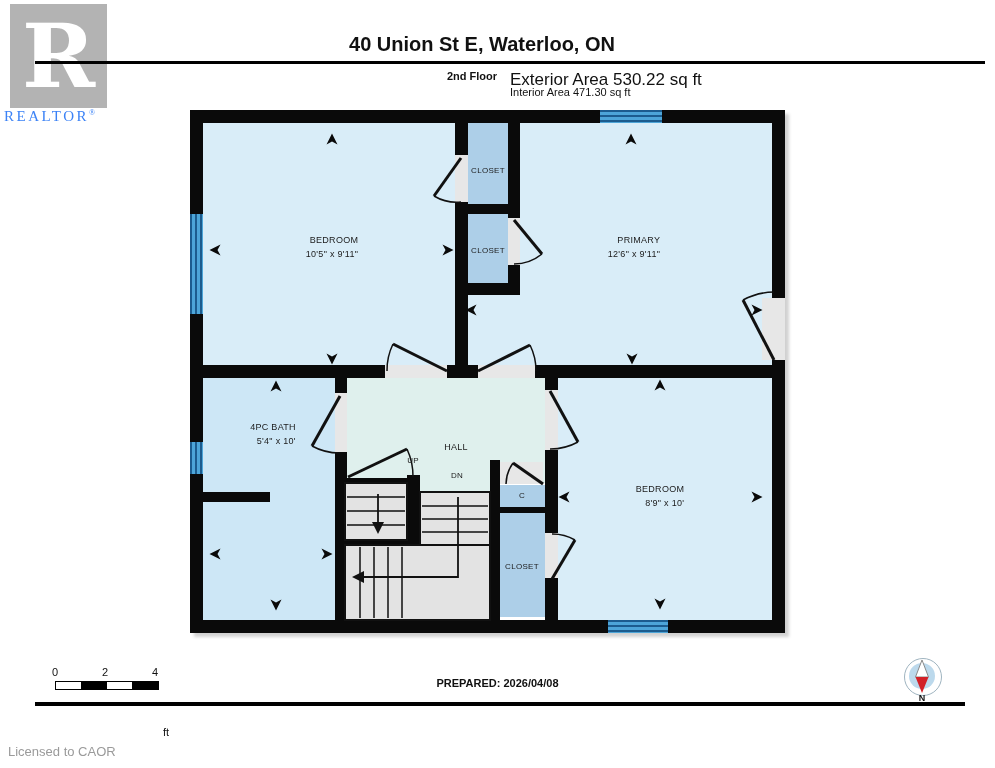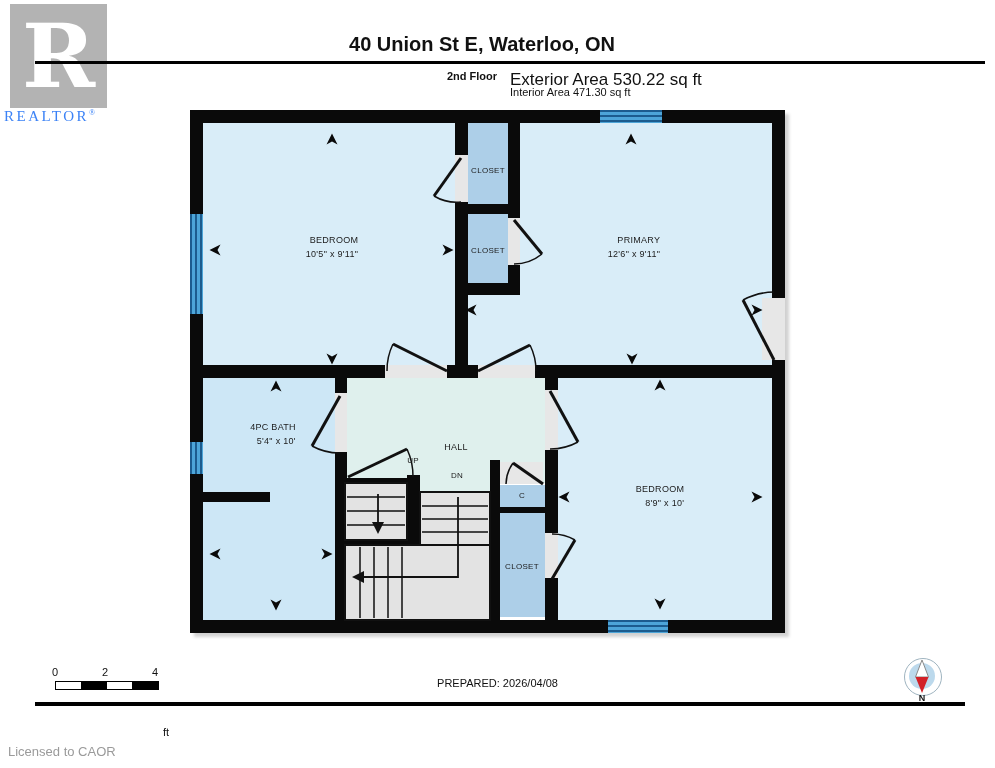--- a/index.html
+++ b/index.html
@@ -31,21 +31,21 @@
   svg.overlay{left:0;top:0;z-index:6;pointer-events:none;}
   
   .rlabel{z-index:7;transform:translate(-50%,-50%);text-align:right;font-size:9px;
           letter-spacing:0.3px;color:#1b1b1b;line-height:1.5;white-space:nowrap;}
   .rlabel.small{font-size:8px;}
   
   .scale-num{font-size:11px;z-index:2;}
   .scale-bar{left:55px;top:681px;width:102px;height:7px;border:1px solid #000;z-index:2;
              background:linear-gradient(to right,#fff 0 25%,#000 25% 50%,#fff 50% 75%,#000 75% 100%);}
   .scale-ft{left:163px;top:678px;font-size:11px;z-index:2;margin-top:48px;}
-  .prepared{left:0;top:677px;width:995px;text-align:center;font-size:11px;font-weight:normal;z-index:2;}
+  .prepared{left:0;top:677px;width:995px;text-align:center;font-size:11px;font-weight:bold;z-index:2;}
   .footer-line{left:35px;top:702px;width:930px;height:4px;background:#000;z-index:2;}
   .disclaimer{left:40px;top:713px;width:920px;font-size:9.5px;color:#111;z-index:2;}
   .licensed{left:8px;top:744px;font-size:13px;color:#9a9a9a;z-index:2;}
   .compass-ring{left:904px;top:658px;width:36px;height:36px;border-radius:50%;background:#fff;border:1px solid #9fb4c0;z-index:2;}
   .compass-disc{left:909px;top:663px;width:26px;height:26px;border-radius:50%;background:#bcd9ec;z-index:3;}
   .compass-n{left:908px;top:693px;width:28px;text-align:center;font-size:9px;font-weight:bold;z-index:7;}
 </style>
 </head>
 <body>
 

